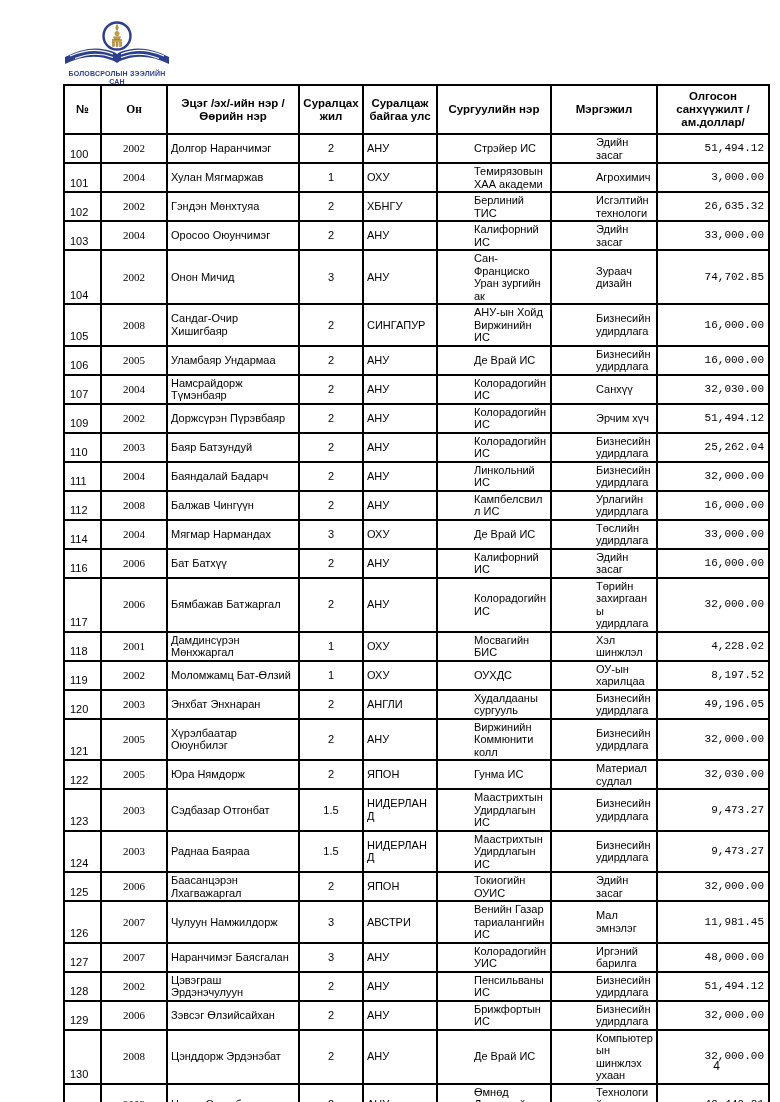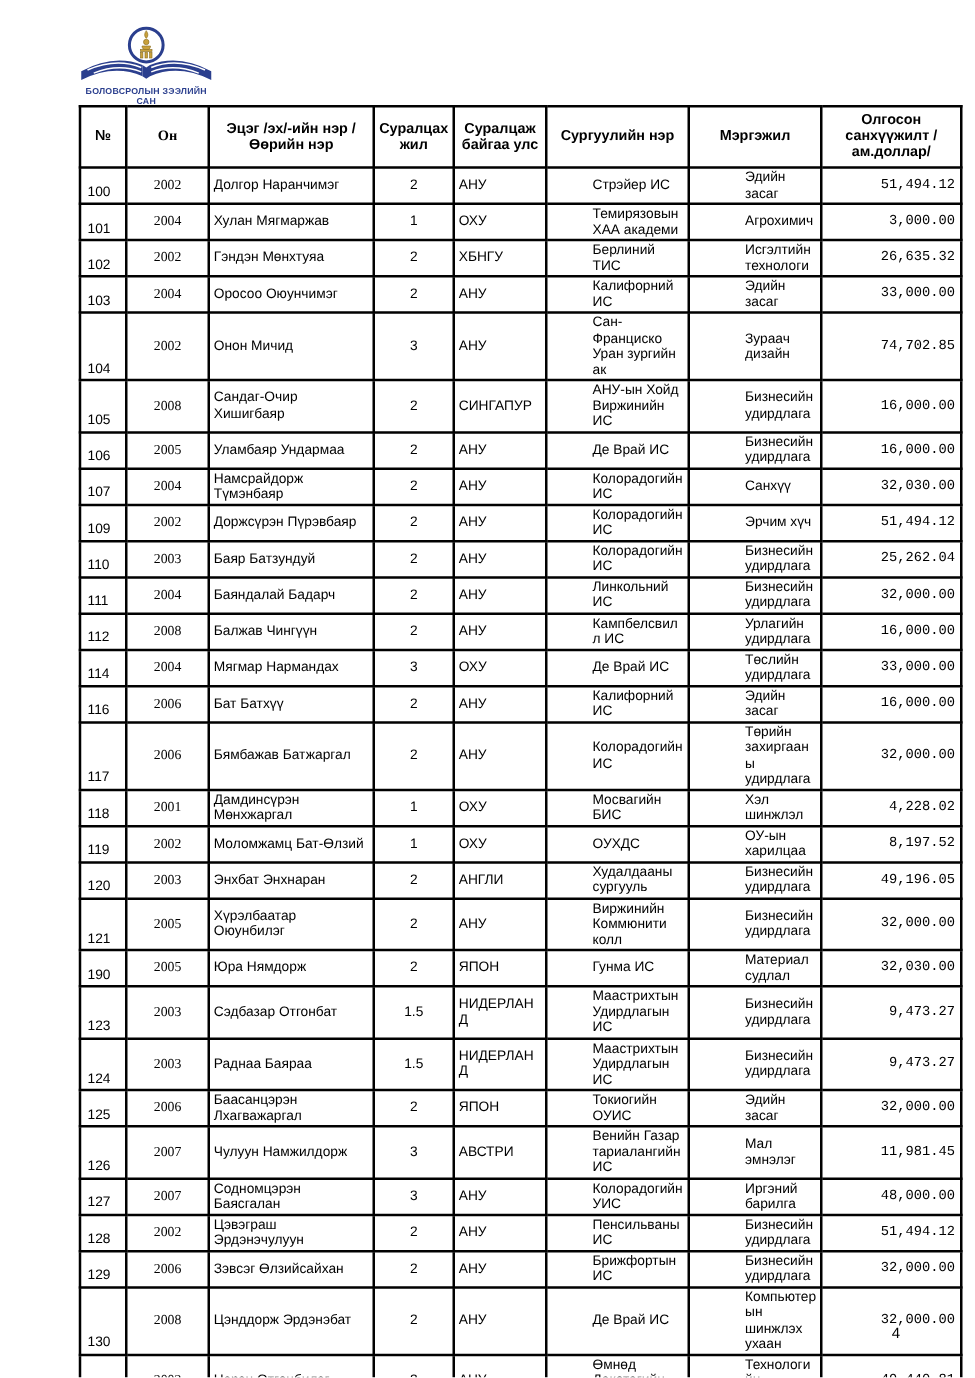--- a/index.html
+++ b/index.html
@@ -281,21 +281,21 @@
           <td class="col-no">121</td>
           <td class="col-year">2005</td>
           <td class="col-name">Хүрэлбаатар Оюунбилэг</td>
           <td class="col-years">2</td>
           <td class="col-country">АНУ</td>
           <td class="col-school">Виржинийн Коммюнити колл</td>
           <td class="col-profession">Бизнесийн удирдлага</td>
           <td class="col-amount">32,000.00</td>
         </tr>
         <tr>
-          <td class="col-no">190</td>
+          <td class="col-no">122</td>
           <td class="col-year">2005</td>
           <td class="col-name">Юра Нямдорж</td>
           <td class="col-years">2</td>
           <td class="col-country">ЯПОН</td>
           <td class="col-school">Гунма ИС</td>
           <td class="col-profession">Материал судлал</td>
           <td class="col-amount">32,030.00</td>
         </tr>
         <tr>
           <td class="col-no">123</td>
@@ -333,21 +333,21 @@
           <td class="col-name">Чулуун Намжилдорж</td>
           <td class="col-years">3</td>
           <td class="col-country">АВСТРИ</td>
           <td class="col-school">Венийн Газар тариалангийн ИС</td>
           <td class="col-profession">Мал эмнэлэг</td>
           <td class="col-amount">11,981.45</td>
         </tr>
         <tr>
           <td class="col-no">127</td>
           <td class="col-year">2007</td>
-          <td class="col-name">Содномцэрэн Баясгалан</td>
+          <td class="col-name">Наранчимэг Баясгалан</td>
           <td class="col-years">3</td>
           <td class="col-country">АНУ</td>
           <td class="col-school">Колорадогийн УИС</td>
           <td class="col-profession">Иргэний барилга</td>
           <td class="col-amount">48,000.00</td>
         </tr>
         <tr>
           <td class="col-no">128</td>
           <td class="col-year">2002</td>
           <td class="col-name">Цэвэграш Эрдэнэчулуун</td>

